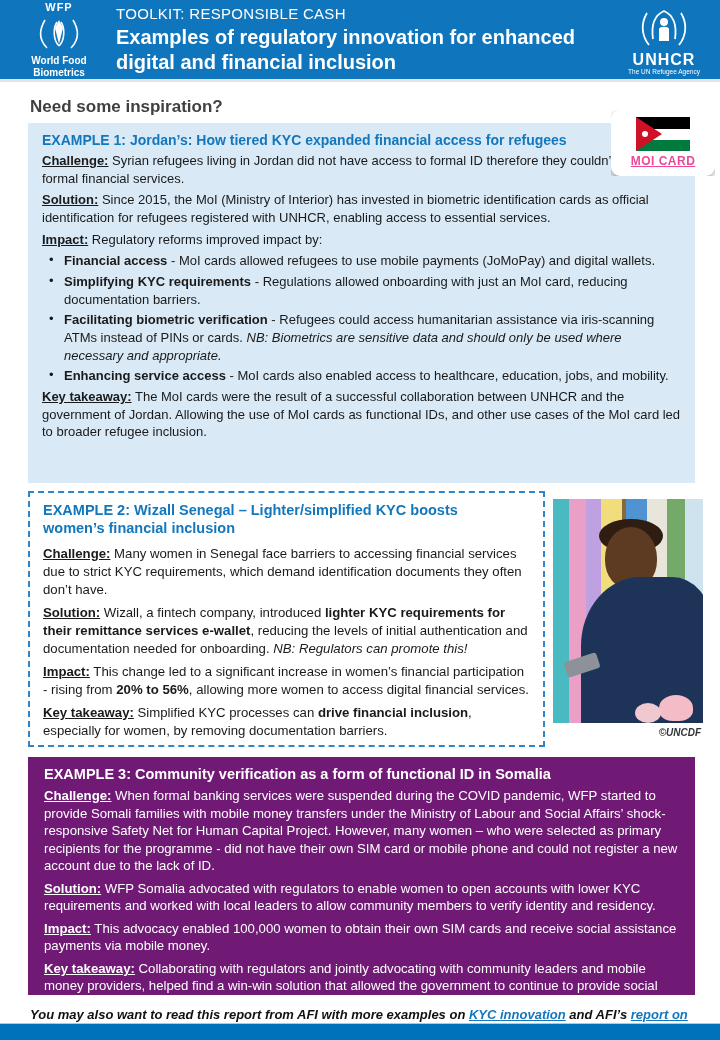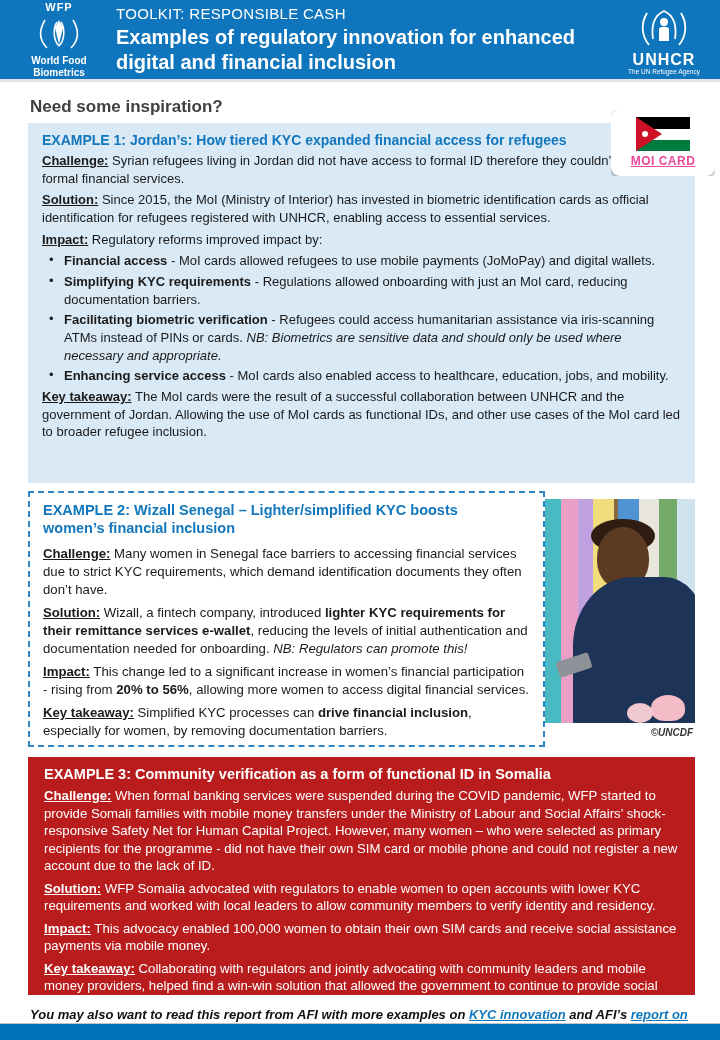--- a/index.html
+++ b/index.html
@@ -76,21 +76,21 @@
   .bullets { list-style:none; margin:1px 0 3px 0; }
   .bullets li {
     position:relative; padding-left:22px;
     font-size:13px; line-height:1.36; margin-bottom:3px;
   }
   .bullets li .dot { position:absolute; left:7px; top:-1px; font-size:13px; }
   .learn { font-size:10.5px; font-style:italic; font-weight:bold; margin-top:4px; }
   .learn a { font-weight:bold; }
 
   
-  .ex2-row { position:relative; margin:8px 25px 0 28px; height:256px; }
+  .ex2-row { position:relative; margin:8px 17px 0 28px; height:256px; }
   .ex2 {
     width:517px; height:256px; border:2px dashed #2e86c8;
     padding:8px 13px 6px 13px; overflow:hidden; background:#fff;
   }
   .ex2 .card-title { font-size:14.5px; line-height:1.25; margin-bottom:8px; max-width:460px; }
   .ex2 .para { font-size:13.2px; margin-bottom:5px; }
   .ex2 .learn { font-size:10.5px; margin-top:7px; }
 
   .photo {
     position:absolute; top:8px; right:0; width:150px; height:224px;
@@ -118,21 +118,21 @@
   .photo .pink1 { position:absolute; right:10px; bottom:2px; width:34px; height:26px; background:#f3bcc6; border-radius:50% 50% 40% 40%; }
   .photo .pink2 { position:absolute; right:42px; bottom:0; width:26px; height:20px; background:#efc9cf; border-radius:50%; }
   .photo-credit {
     position:absolute; top:236px; right:2px;
     font-size:10px; font-weight:bold; font-style:italic; color:#333;
   }
 
   
   .ex3 {
     margin:10px 25px 0 28px; height:238px; overflow:hidden;
-    background:#b91c1c; color:#fff; padding:9px 16px 6px 16px;
+    background:#701a75; color:#fff; padding:9px 16px 6px 16px;
   }
   .ex3 .card-title { color:#fff; font-size:14.5px; margin-bottom:5px; }
   .ex3 .para { font-size:13.2px; line-height:1.33; margin-bottom:5px; }
 
   
   .footer-note {
     margin:10px 25px 0 30px; font-size:13px; font-style:italic; font-weight:600;
     line-height:1.5; color:#111;
   }
   .footer-note a { font-weight:bold; }

